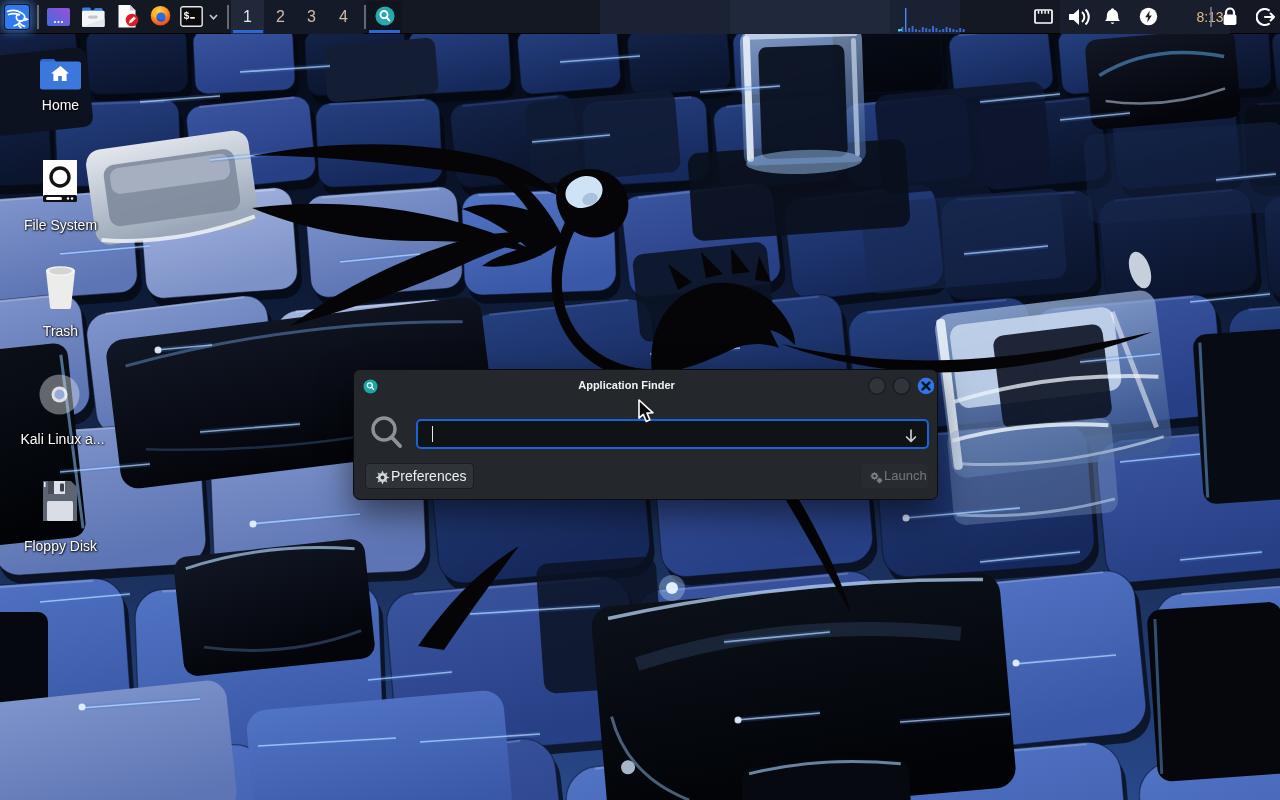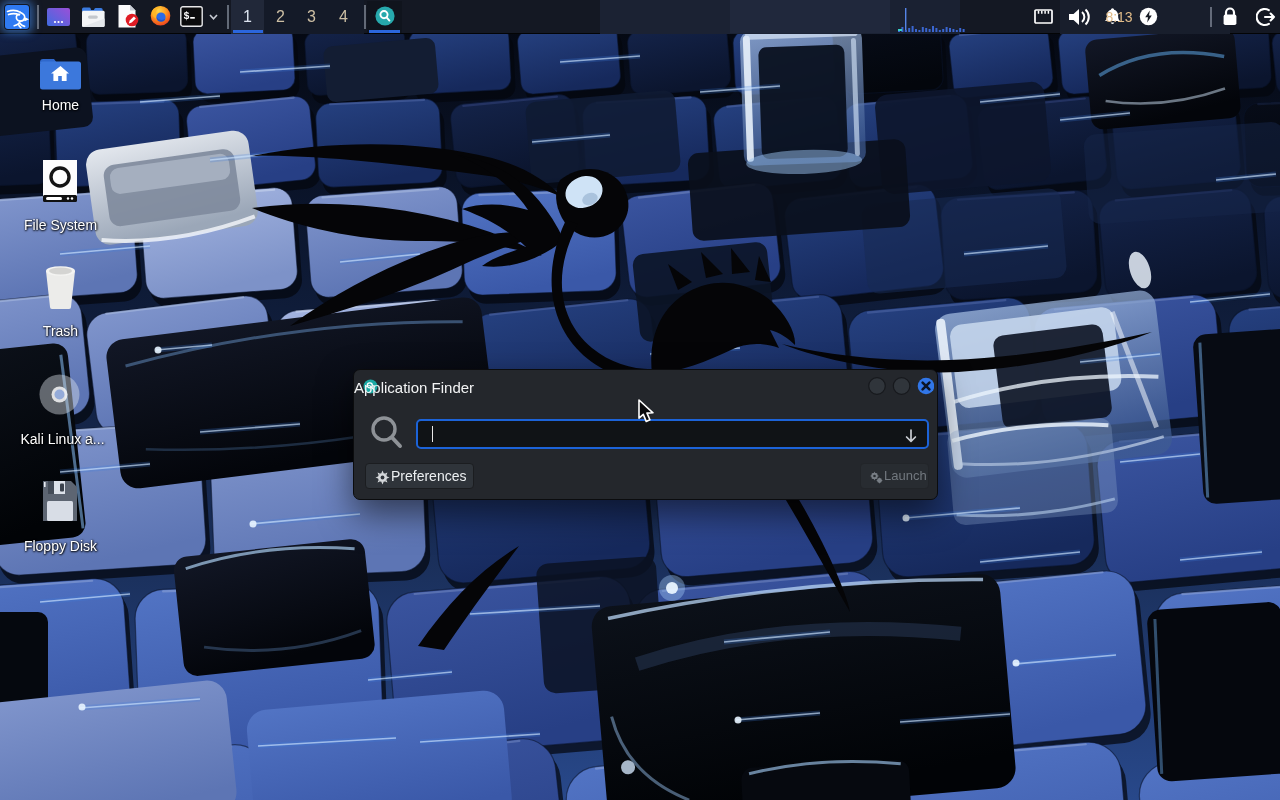--- a/index.html
+++ b/index.html
@@ -3,21 +3,21 @@
 *{margin:0;padding:0;box-sizing:border-box}
 html,body{width:1280px;height:800px;overflow:hidden;font-family:"Liberation Sans",sans-serif}
 #wall{position:absolute;left:0;top:0}
 #panel{position:absolute;left:0;top:0;width:1280px;height:34px;background:#141823;border-bottom:1px solid #030405}
 .ab{position:absolute}
 .sep{position:absolute;top:5px;width:1.6px;height:24px;background:#7e8694;opacity:0.75}
 .ws{position:absolute;top:7px;width:31px;height:20px;font-size:16px;line-height:20px;text-align:center}
 .di{position:absolute}
 .lbl{position:absolute;font-size:14px;color:#fff;text-align:center;text-shadow:0 1px 2px #000,1px 0 2px #000}
 #dlg{position:absolute;left:353px;top:369px;width:585px;height:131px;background:#24272c;border:1px solid #0b0c0e;border-radius:7px;box-shadow:0 14px 34px rgba(0,0,0,0.55)}
-#dtitle{position:absolute;left:0;top:9px;width:545px;font-size:15px;font-weight:normal;color:#f2f3f4}
+#dtitle{position:absolute;left:0;top:9px;width:545px;text-align:center;font-size:11px;font-weight:bold;color:#f2f3f4}
 #inp{position:absolute;left:62px;top:49px;width:513px;height:30px;background:#101316;border:2px solid #1c63d8;border-radius:5px}
 #caret{position:absolute;left:14px;top:5px;width:1.4px;height:16px;background:#e8e8e8}
 #prefbtn{position:absolute;left:11px;top:93px;width:109px;height:26px;background:#2f343a;border:1px solid #1b1d20;border-radius:4px;color:#eceff1;font-size:14px;line-height:24px;text-align:left;padding-left:25px}
 #launchbtn{position:absolute;left:506px;top:93px;width:69px;height:26px;background:#282c31;border:1px solid #222529;border-radius:4px;color:#72787f;font-size:13px;line-height:24px;text-align:left;padding-left:23px}
 #cur{position:absolute;left:638px;top:399px}
 </style></head><body>
 <svg id="wall" width="1280" height="800" viewBox="0 0 1280 800">
     <defs>
       <linearGradient id="p0" x1="0" y1="0" x2="0.25" y2="1">
         <stop offset="0" stop-color="#a3b4e0"></stop>
@@ -680,21 +680,21 @@
       <path d="M19.5,2.6 a10,10 0 0 1 0,14.8" stroke="#fff" stroke-width="2" fill="none"></path>
     </svg>
     <svg class="ab" style="left:1103px;top:7px" width="19" height="20" viewBox="0 0 19 20">
       <path d="M9.5,1.2 a1.6,1.6 0 0 1 1.6,1.6 c2.6,0.8 4,3 4,5.6 c0,3.4 0.8,4.6 2,5.6 h-15.2 c1.2,-1 2,-2.2 2,-5.6 c0,-2.6 1.4,-4.8 4,-5.6 a1.6,1.6 0 0 1 1.6,-1.6 z" fill="#fff"></path>
       <path d="M7.6,15.6 a2,2 0 0 0 3.8,0 z" fill="#fff"></path>
     </svg>
     <svg class="ab" style="left:1139px;top:7px" width="19" height="19" viewBox="0 0 19 19">
       <circle cx="9.5" cy="9.5" r="8.7" fill="#fff"></circle>
       <path d="M10.8,3.4 L6.2,10.2 H9 L8.2,15.6 L12.8,8.6 H10 z" fill="#171b24"></path>
     </svg>
-    <div style="position:absolute;left:1096px;top:7px;width:46px;height:20px;font-size:14px;line-height:20px;text-align:center;color:#e0bb88">8:13</div>
+    <div style="position:absolute;left:1187px;top:7px;width:46px;height:20px;font-size:14px;line-height:20px;text-align:center;color:#e0bb88">8:13</div>
     <div class="sep" style="left:1210px;top:7px;height:20px"></div>
     <svg class="ab" style="left:1221px;top:6px" width="18" height="21" viewBox="0 0 18 21">
       <path d="M5,9 V6.5 a4,4 0 0 1 8,0 V9" stroke="#fff" stroke-width="2.2" fill="none"></path>
       <rect x="2.6" y="8.6" width="12.8" height="10.4" rx="1.8" fill="#fff"></rect>
     </svg>
     <svg class="ab" style="left:1256px;top:7px" width="20" height="20" viewBox="0 0 20 20">
       <path d="M12.8,3.2 a8,8 0 1 0 0.1,13.6" stroke="#fff" stroke-width="2.1" fill="none" stroke-linecap="round"></path>
       <path d="M9,10 h9 m-3.4,-3.4 L18,10 l-3.4,3.4" stroke="#fff" stroke-width="2.1" fill="none" stroke-linecap="round" stroke-linejoin="round"></path>
     </svg>
   </div>

